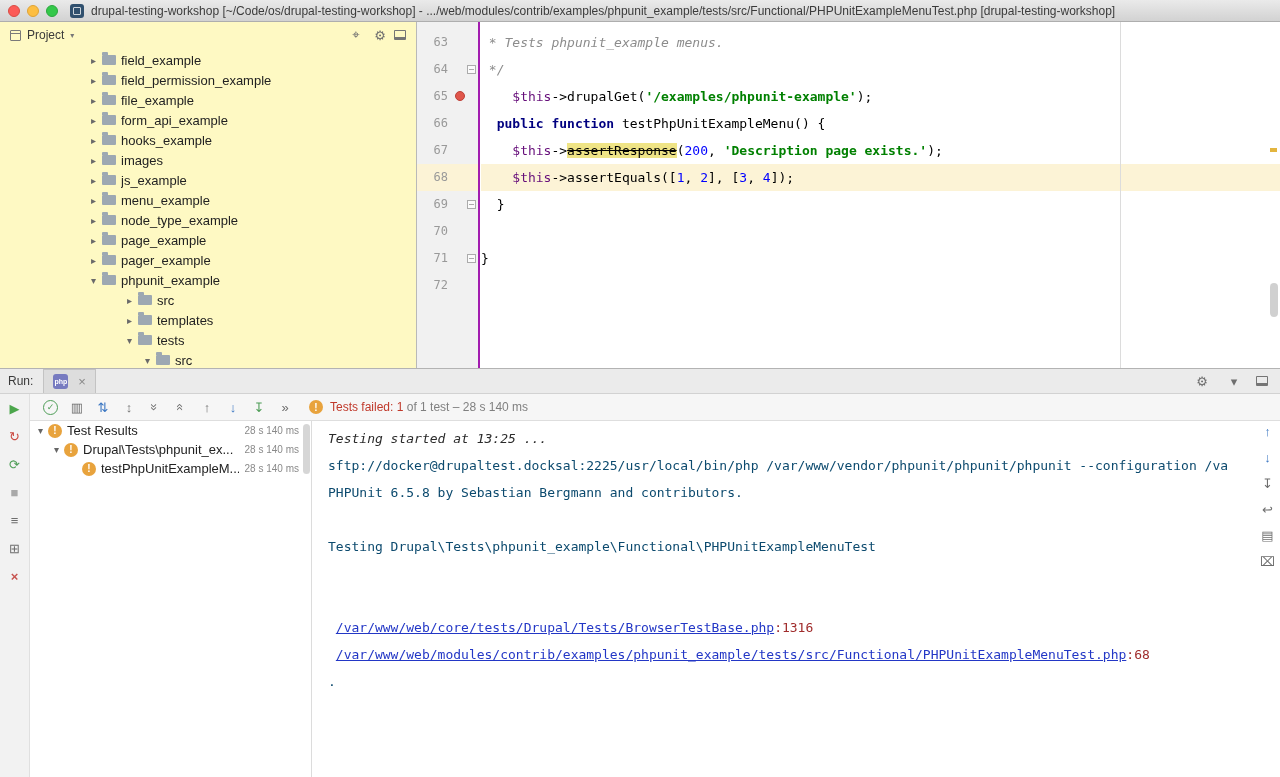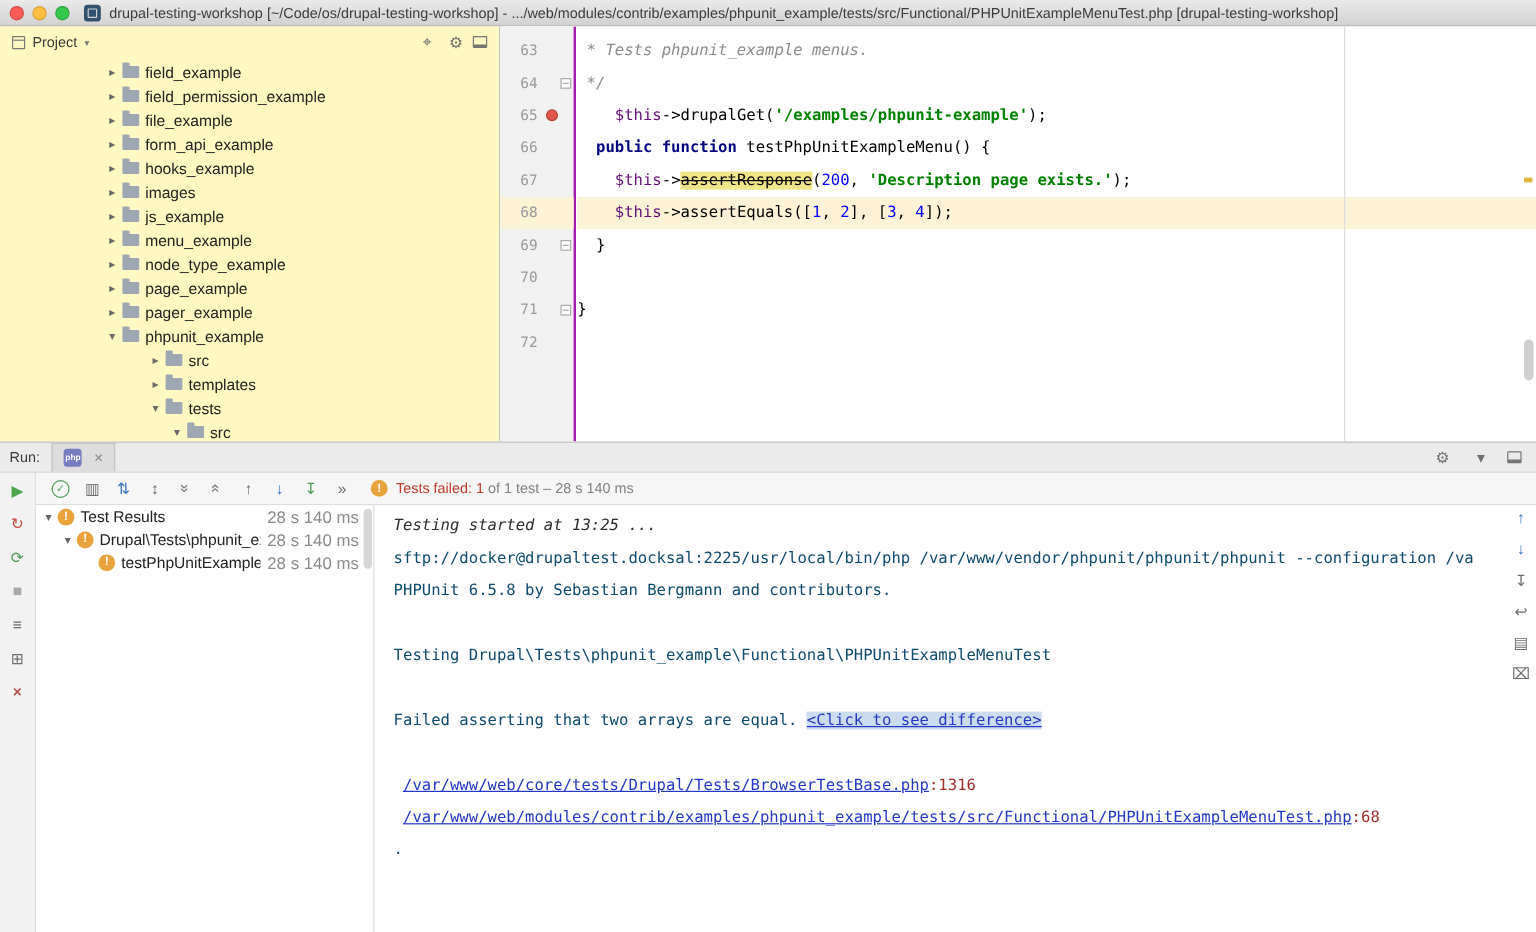--- a/index.html
+++ b/index.html
@@ -92,21 +92,21 @@
   #run-strip{position:absolute;left:0;top:25px;width:30px;bottom:0;background:#f2f2f2;border-right:1px solid #e0e0e0;
     display:flex;flex-direction:column;align-items:center;padding-top:4px;gap:8px}
   .si{width:22px;height:20px;display:flex;align-items:center;justify-content:center;font-size:13px}
 
   #test-tree{position:absolute;left:31px;top:52px;width:280px;bottom:0;background:#fff;overflow:hidden}
   .ttrow{height:19px;display:flex;align-items:center;font-size:13px;color:#222;padding-right:12px}
   .ttrow .chev{width:11px;font-size:10px;color:#666;text-align:center;flex:none}
   .ticon{width:14px;height:14px;border-radius:50%;background:#e8a33d;color:#fff;font-size:10px;font-weight:bold;
     display:flex;align-items:center;justify-content:center;margin:0 5px 0 2px;flex:none}
   .tlabel{white-space:nowrap;overflow:hidden}
-  .ttime{margin-left:auto;color:#8a8a8a;font-size:14px;flex:none;padding-left:6px}
+  .ttime{margin-left:auto;color:#8a8a8a;font-size:10px;flex:none;padding-left:6px}
   .tt0{padding-left:4px}.tt1{padding-left:20px}.tt2{padding-left:38px}
   #tree-thumb{position:absolute;right:1px;top:3px;width:7px;height:50px;background:rgba(0,0,0,.16);border-radius:4px}
 
   #console{position:absolute;left:311px;top:52px;right:25px;bottom:0;background:#fff;border-left:1px solid #dcdcdc;
     overflow:hidden;padding:4px 0 0 16px}
   .cline{height:27px;white-space:pre;font:13px/27px "DejaVu Sans Mono",monospace;color:#000}
   .cs-plain{color:#0c4a6e}
   .cs-italic{font-style:italic;color:#2b2b2b}
   .cs-link{color:#2337c6;text-decoration:underline}
   .cs-lineno{color:#a02c2c}
@@ -344,21 +344,20 @@
       </div>
     </div>
 
   <div id="console">
       <div class="cline"><span class="cs-italic">Testing started at 13:25 ...</span></div>
       <div class="cline"><span class="cs-plain">sftp://docker@drupaltest.docksal:2225/usr/local/bin/php /var/www/vendor/phpunit/phpunit/phpunit --configuration /va</span></div>
       <div class="cline"><span class="cs-plain">PHPUnit 6.5.8 by Sebastian Bergmann and contributors.</span></div>
       <div class="cline"></div>
       <div class="cline"><span class="cs-plain">Testing Drupal\Tests\phpunit_example\Functional\PHPUnitExampleMenuTest</span></div>
       <div class="cline"></div>
-      <div class="cline"><span class="cs-plain">Failed asserting that two arrays are equal. </span><span class="cs-diff">&lt;Click to see difference&gt;</span></div>
       <div class="cline"></div>
       <div class="cline"><span class="cs-plain"> </span><span class="cs-link">/var/www/web/core/tests/Drupal/Tests/BrowserTestBase.php</span><span class="cs-lineno">:1316</span></div>
       <div class="cline"><span class="cs-plain"> </span><span class="cs-link">/var/www/web/modules/contrib/examples/phpunit_example/tests/src/Functional/PHPUnitExampleMenuTest.php</span><span class="cs-lineno">:68</span></div>
       <div class="cline"><span class="cs-plain">.</span></div>
     </div>
 
   <div id="console-icons">
       <span class="ci ic-blue">↑</span>
       <span class="ci ic-blue">↓</span>
       <span class="ci ic-gray">↧</span>

